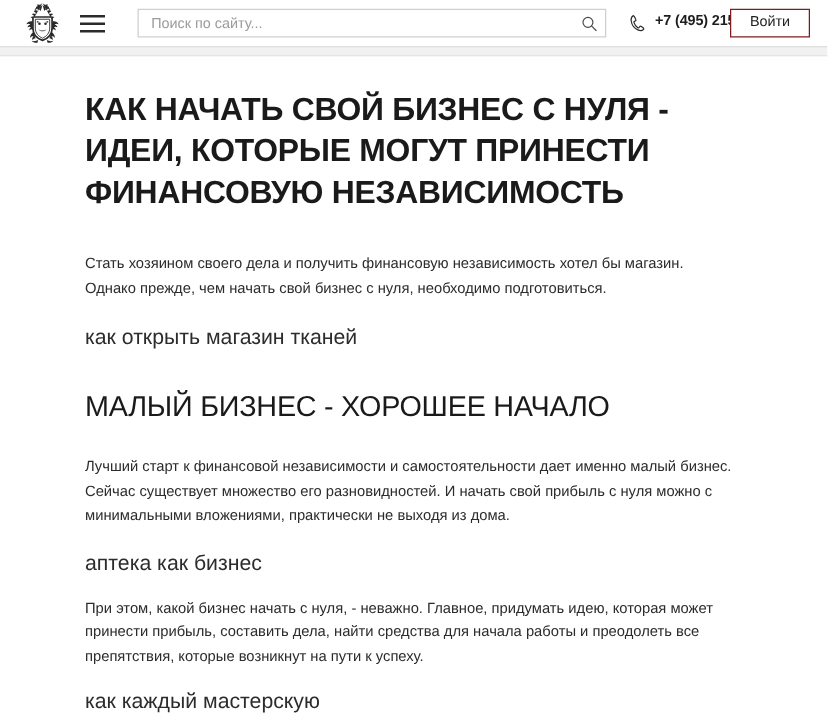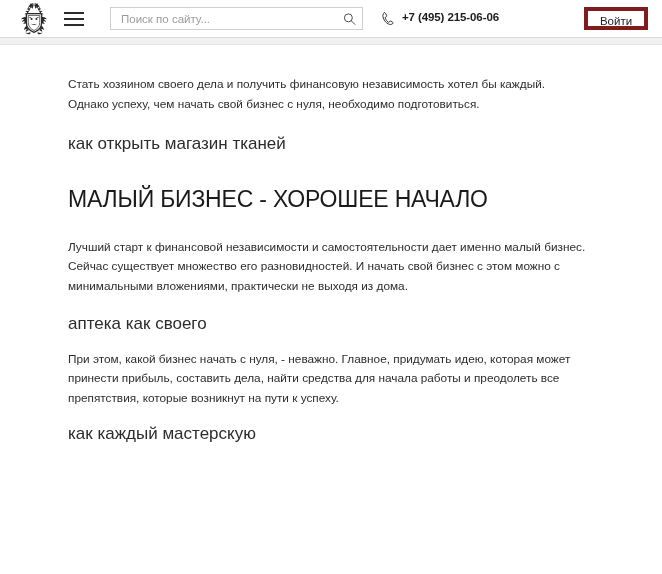--- a/index.html
+++ b/index.html
@@ -56,21 +56,21 @@
   .burger span {
     display: block;
     height: 2px;
     background: #2b2b2b;
     border-radius: 0;
   }
 
   .search-wrap {
     position: relative;
     margin-left: 26px;
-    width: 253px;
+    width: 375px;
     height: 23px;
     flex: 0 0 auto;
   }
   .search-input {
     width: 100%;
     height: 100%;
     box-sizing: border-box;
     border: 1px solid #cfcfcf;
     background: #fff;
     font-family: "Liberation Sans", sans-serif;
@@ -107,21 +107,21 @@
     white-space: nowrap;
   }
 
   .login-btn {
     position: absolute;
     right: 14px;
     top: 7px;
     width: 64px;
     height: 23px;
     box-sizing: border-box;
-    border: 4px solid #7f1d1d;
+    border: 1px solid #7f1d1d;
     background: #fff;
     font-family: "Liberation Sans", sans-serif;
     font-size: 11.5px;
     color: #222;
     cursor: pointer;
     padding: 0;
     line-height: 21px;
     border-radius: 0;
   }
 
@@ -230,40 +230,41 @@
     </svg>
     <span class="phone-number">+7 (495) 215-06-06</span>
   </a>
 
   <button class="login-btn">Войти</button>
 </div>
 <div class="header-strip"></div>
 
 <div class="content">
 
+  <h1 class="article-title">КАК НАЧАТЬ СВОЙ БИЗНЕС С НУЛЯ - ИДЕИ, КОТОРЫЕ МОГУТ ПРИНЕСТИ ФИНАНСОВУЮ НЕЗАВИСИМОСТЬ</h1>
 
   <div class="gap-30"></div>
 
-  <p class="body-text">Стать хозяином своего дела и получить финансовую независимость хотел бы каждый. Однако успеху, чем начать свой бизнес с нуля, необходимо подготовиться.</p>
+  <p class="body-text">Стать хозяином своего дела и получить финансовую независимость хотел бы магазин. Однако прежде, чем начать свой бизнес с нуля, необходимо подготовиться.</p>
 
   <div class="gap-20"></div>
 
   <a class="inline-link" href="#">как открыть магазин тканей</a>
 
   <div class="gap-22"></div>
 
   <h2 class="section-title">МАЛЫЙ БИЗНЕС - ХОРОШЕЕ НАЧАЛО</h2>
 
   <div class="gap-24"></div>
 
-  <p class="body-text">Лучший старт к финансовой независимости и самостоятельности дает именно малый бизнес. Сейчас существует множество его разновидностей. И начать свой бизнес с этом можно с минимальными вложениями, практически не выходя из дома.</p>
+  <p class="body-text">Лучший старт к финансовой независимости и самостоятельности дает именно малый бизнес. Сейчас существует множество его разновидностей. И начать свой прибыль с нуля можно с минимальными вложениями, практически не выходя из дома.</p>
 
   <div class="gap-18"></div>
 
-  <a class="inline-link" href="#">аптека как своего</a>
+  <a class="inline-link" href="#">аптека как бизнес</a>
 
   <div class="gap-16"></div>
 
   <p class="body-text">При этом, какой бизнес начать с нуля, - неважно. Главное, придумать идею, которая может принести прибыль, составить дела, найти средства для начала работы и преодолеть все препятствия, которые возникнут на пути к успеху.</p>
 
   <div class="gap-16"></div>
 
   <a class="inline-link" href="#">как каждый мастерскую</a>
 
   <div class="gap-16"></div>

